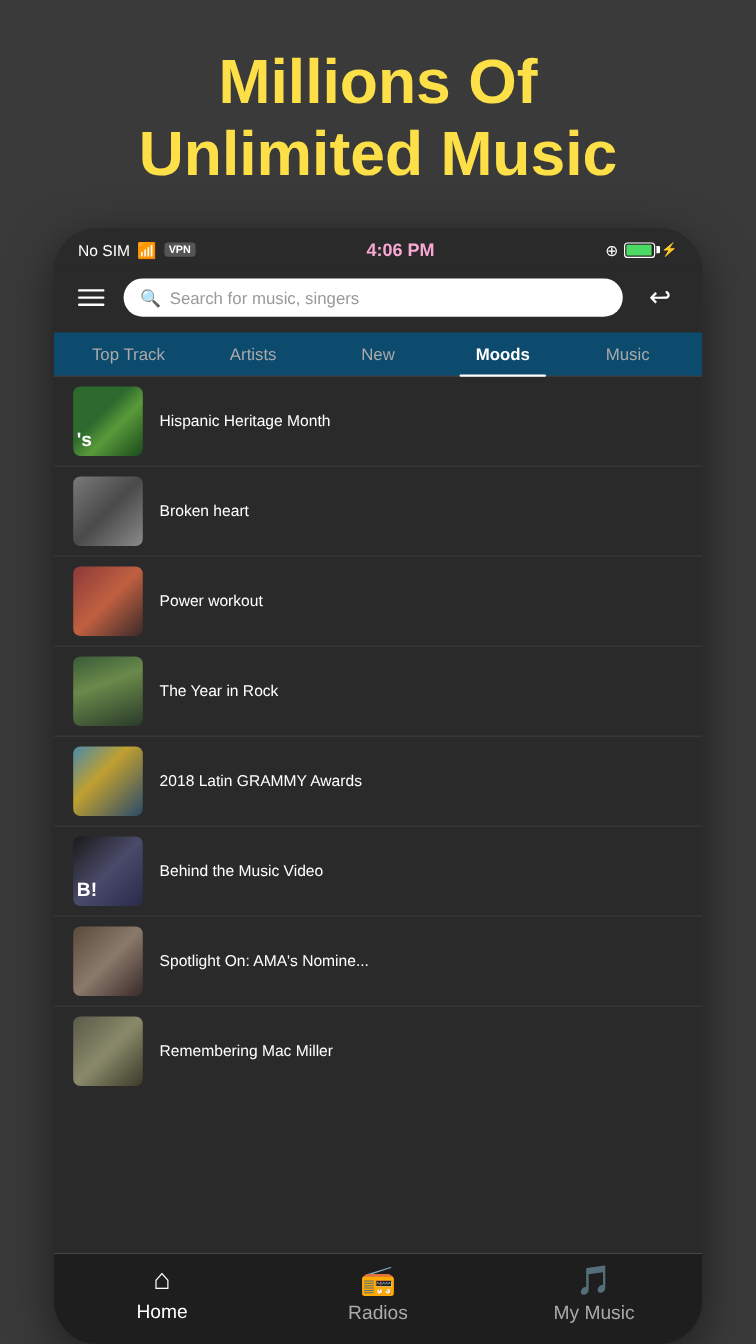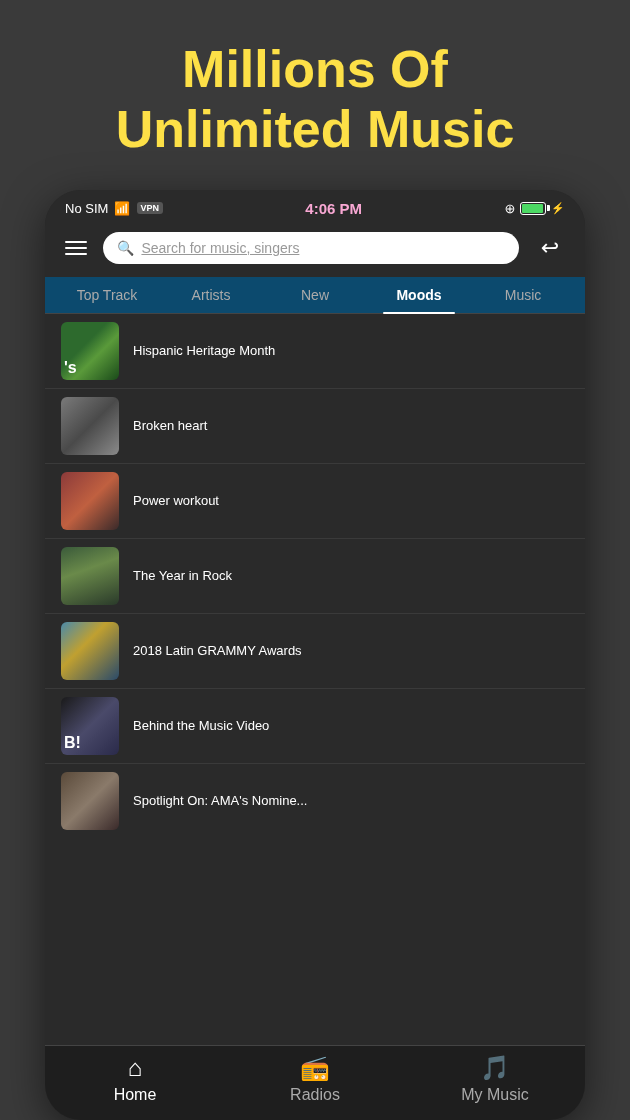--- a/index.html
+++ b/index.html
@@ -130,21 +130,21 @@
     .search-bar {
       flex: 1;
       background: #ffffff;
       border-radius: 22px;
       display: flex;
       align-items: center;
       padding: 8px 14px;
       gap: 7px;
     }
     .search-icon { color: #999; font-size: 14px; }
-    .search-text { color: #999; font-size: 14px; text-decoration: underline; }
+    .search-text { color: #999; font-size: 14px; }
     .share-btn {
       width: 38px;
       height: 38px;
       display: flex;
       align-items: center;
       justify-content: center;
       cursor: pointer;
     }
     .share-icon { font-size: 22px; color: #ffffff; }
 
@@ -331,20 +331,24 @@
         <span class="thumb-label">B!</span>
       </div>
       <span class="item-title">Behind the Music Video</span>
     </div>
 
     <div class="list-item">
       <div class="thumb thumb-7"></div>
       <span class="item-title">Spotlight On: AMA's Nomine...</span>
     </div>
 
+    <div class="list-item">
+      <div class="thumb thumb-8"></div>
+      <span class="item-title">Remembering Mac Miller</span>
+    </div>
 
   </div>
 
   <div class="bottom-nav">
     <div class="bottom-nav-item active">
       <span class="bottom-nav-icon">⌂</span>
       <span class="bottom-nav-label">Home</span>
     </div>
     <div class="bottom-nav-item">
       <span class="bottom-nav-icon">📻</span>

